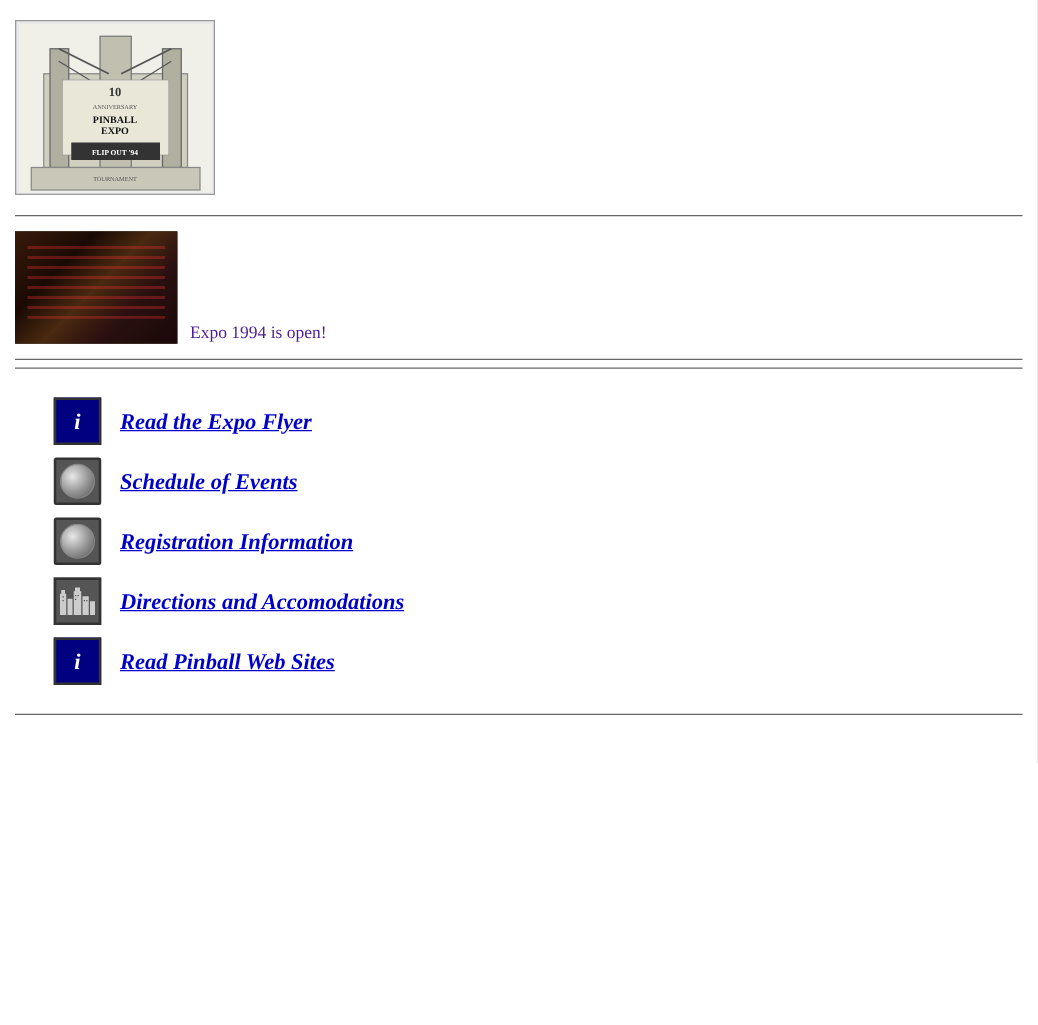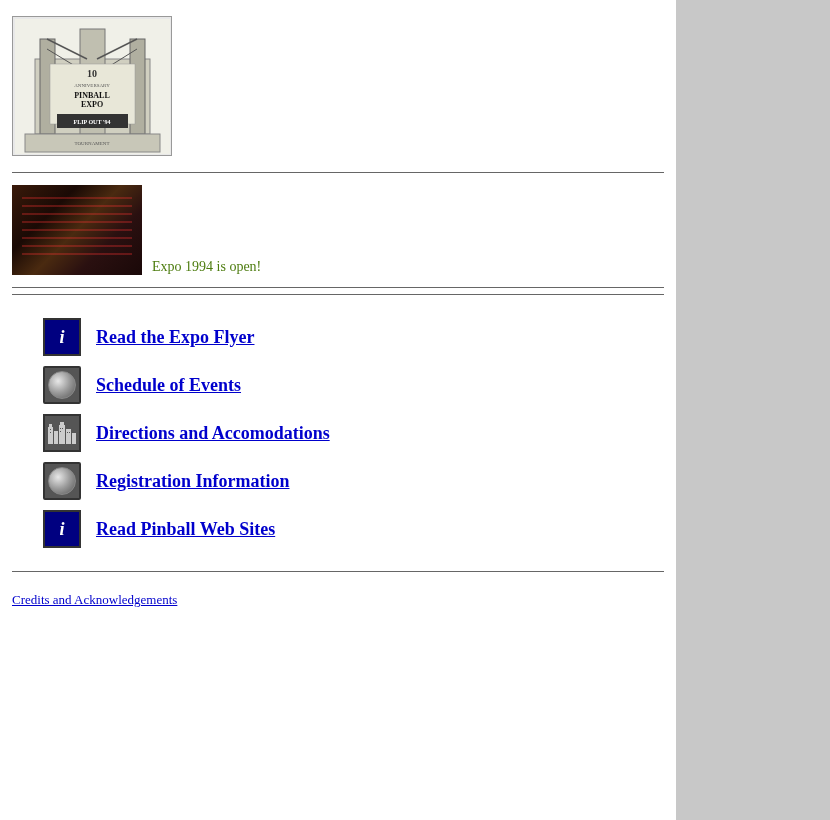--- a/index.html
+++ b/index.html
@@ -13,21 +13,21 @@
       font-family: Times New Roman, serif;
       font-size: 14px;
       color: #000;
       width: 830px;
       min-height: 820px;
       background-color: #c8c8c8;
     }
 
     .page-wrapper {
       background: #ffffff;
-      width: 676px;
+      width: 830px;
       min-height: 820px;
       padding: 8px 12px;
     }
 
     .header-section {
       display: flex;
       align-items: center;
       padding: 8px 0;
       margin-bottom: 8px;
     }
@@ -100,21 +100,21 @@
         0deg,
         rgba(255,50,50,0.3) 0px,
         rgba(255,50,50,0.3) 2px,
         transparent 2px,
         transparent 8px
       );
     }
 
     .expo-open-text {
       font-size: 14px;
-      color: #4d7c0f;
+      color: #4c1d95;
       font-family: Times New Roman, serif;
       font-weight: normal;
     }
 
     .description-text {
       font-size: 13px;
       color: #cc0000;
       font-family: Times New Roman, serif;
       padding: 6px 0;
     }
@@ -139,20 +139,21 @@
       justify-content: center;
     }
 
     .nav-link {
       font-size: 18px;
       color: #0000cc;
       font-family: Times New Roman, serif;
       text-decoration: underline;
       font-weight: bold;
       cursor: pointer;
+      font-style: italic;
     }
 
     .icon-info {
       width: 38px;
       height: 38px;
       background: #000080;
       display: flex;
       align-items: center;
       justify-content: center;
       border: 2px solid #333;
@@ -285,20 +286,29 @@
       <a class="nav-link" href="#">Read the Expo Flyer</a>
     </div>
 
     <div class="nav-item">
       <div class="nav-icon">
         <div class="icon-ball">
           <div class="icon-ball-inner"></div>
         </div>
       </div>
       <a class="nav-link" href="#">Schedule of Events</a>
+    </div>
+
+    <div class="nav-item">
+      <div class="nav-icon">
+        <div class="icon-ball">
+          <div class="icon-ball-inner"></div>
+        </div>
+      </div>
+      <a class="nav-link" href="#">Registration Information</a>
     </div>
 
     <div class="nav-item">
       <div class="nav-icon">
         <div class="icon-city">
           <svg width="30" height="28" viewBox="0 0 30 28">
 
             <rect x="1" y="8" width="5" height="17" fill="#ccc"></rect>
             <rect x="2" y="5" width="3" height="4" fill="#ccc"></rect>
             <rect x="7" y="12" width="4" height="13" fill="#ccc"></rect>
@@ -313,40 +323,30 @@
             <rect x="15" y="9" width="1" height="1" fill="#555"></rect>
             <rect x="13" y="12" width="1" height="1" fill="#555"></rect>
             <rect x="20" y="13" width="1" height="1" fill="#555"></rect>
             <rect x="22" y="13" width="1" height="1" fill="#555"></rect>
           </svg>
         </div>
       </div>
       <a class="nav-link" href="#">Directions and Accomodations</a>
     </div>
 
-    <div class="nav-item">
-      <div class="nav-icon">
-        <div class="icon-ball">
-          <div class="icon-ball-inner"></div>
-        </div>
-      </div>
-      <a class="nav-link" href="#">Registration Information</a>
-    </div>
-
 
     <div class="nav-item">
       <div class="nav-icon">
         <div class="icon-info">
           <span>i</span>
         </div>
       </div>
       <a class="nav-link" href="#">Read Pinball Web Sites</a>
     </div>
 
   </div>
 
   <hr class="divider">
 
   <div class="footer-section">
-    <a class="footer-link" href="#">Credits and Acknowledgements</a>
   </div>
 
 </div>
 
 </body></html>

